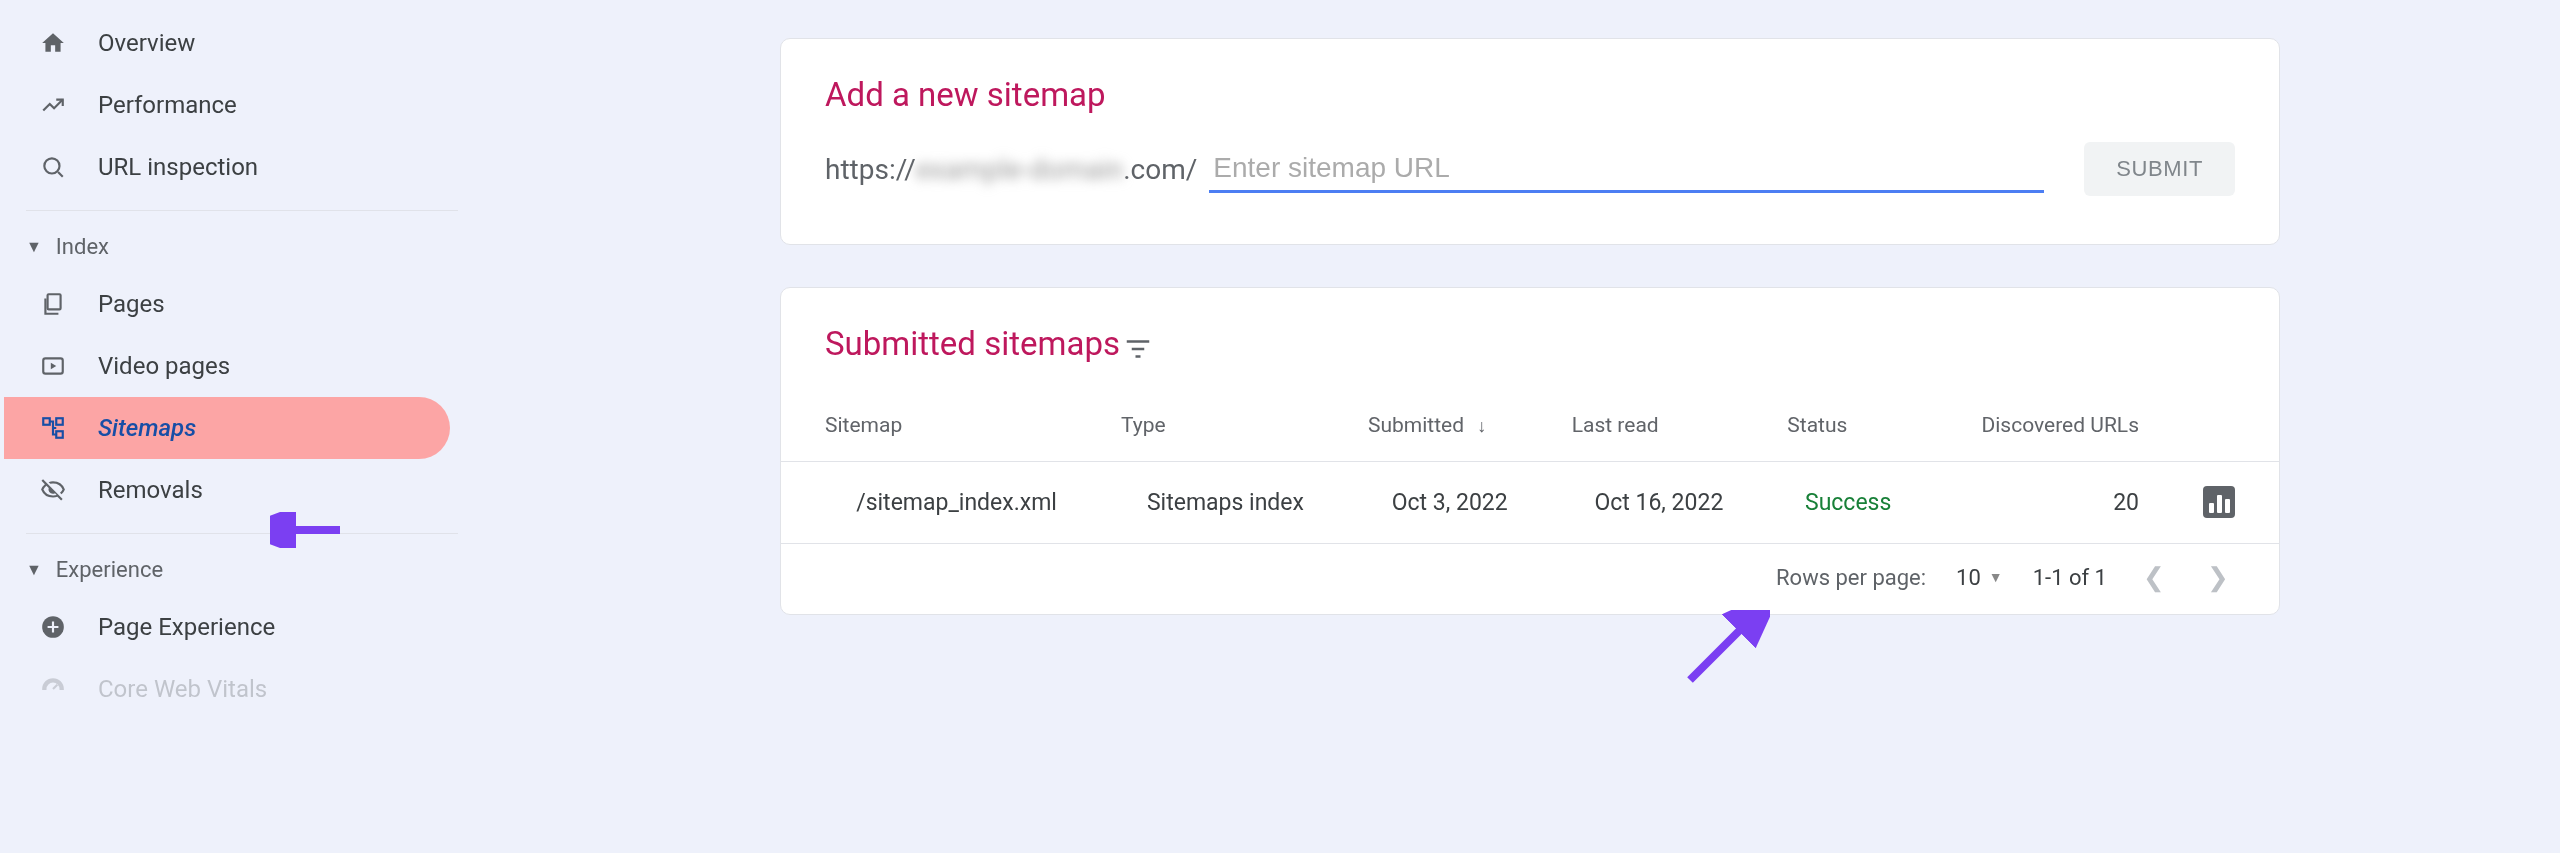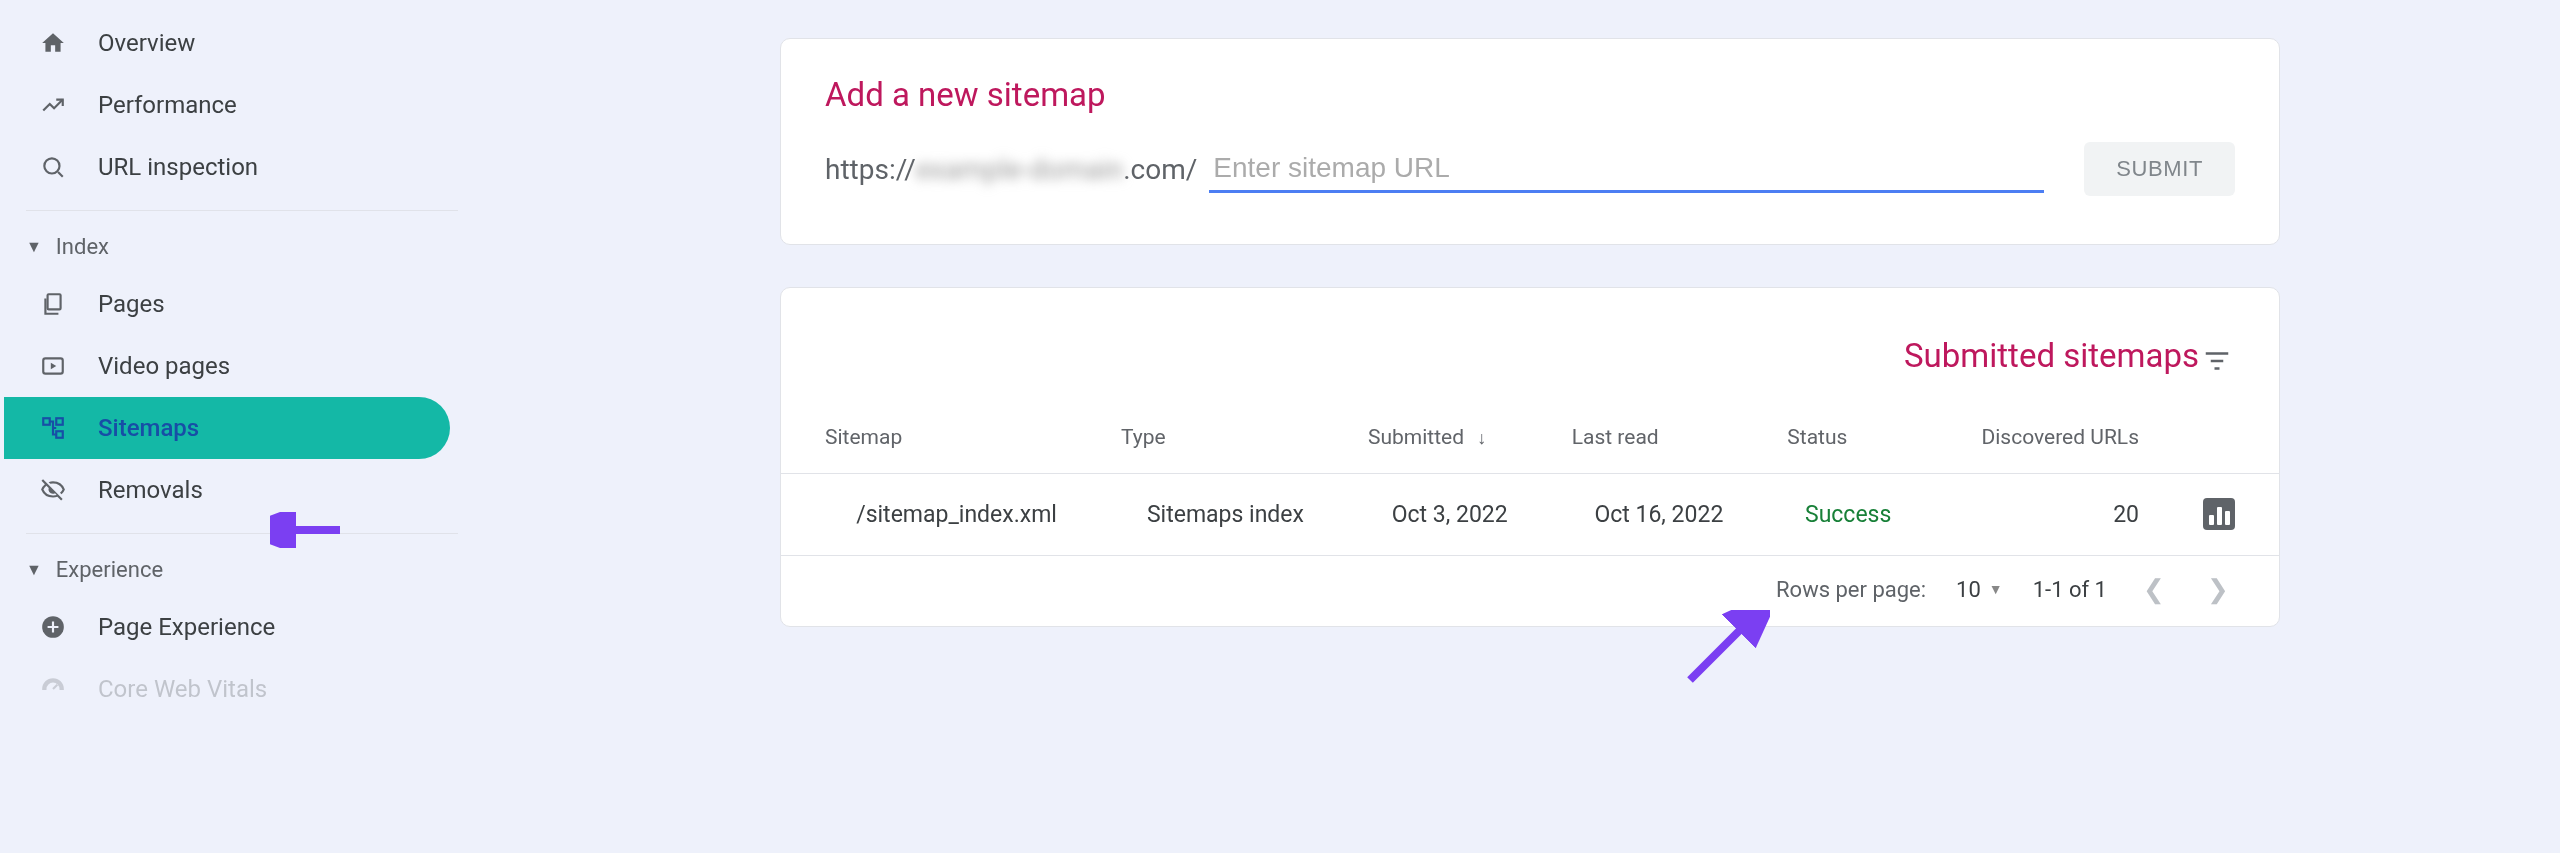--- a/index.html
+++ b/index.html
@@ -36,23 +36,24 @@
   .nav-item .icon {
     width: 30px;
     height: 30px;
     display: flex;
     align-items: center;
     justify-content: center;
     color: #5f6368;
     flex-shrink: 0;
   }
   .nav-item.active {
-    background: #14b8a6;
+    background: #fca5a5;
     color: #174ea6;
     font-weight: 500;
+    font-style: italic;
   }
   .nav-item.active .icon { color: #174ea6; }
   .section-divider {
     height: 1px;
     background: #e0e2e9;
     margin: 12px 22px 8px 22px;
   }
   .section-header {
     display: flex;
     align-items: center;
@@ -118,22 +119,22 @@
     font-size: 22px;
     font-weight: 500;
     letter-spacing: 0.6px;
     padding: 14px 32px;
     border-radius: 6px;
     cursor: pointer;
   }
   .table-head-row {
     display: flex;
     align-items: center;
-    justify-content: flex-end;
-    padding: 40px 44px 8px 44px;
+    justify-content: flex-start;
+    padding: 28px 44px 8px 44px;
   }
   .filter-icon {
     width: 36px; height: 36px;
     display: flex; align-items: center; justify-content: center;
     cursor: pointer;
     color: #5f6368;
   }
   table {
     width: 100%;
     border-collapse: collapse;

